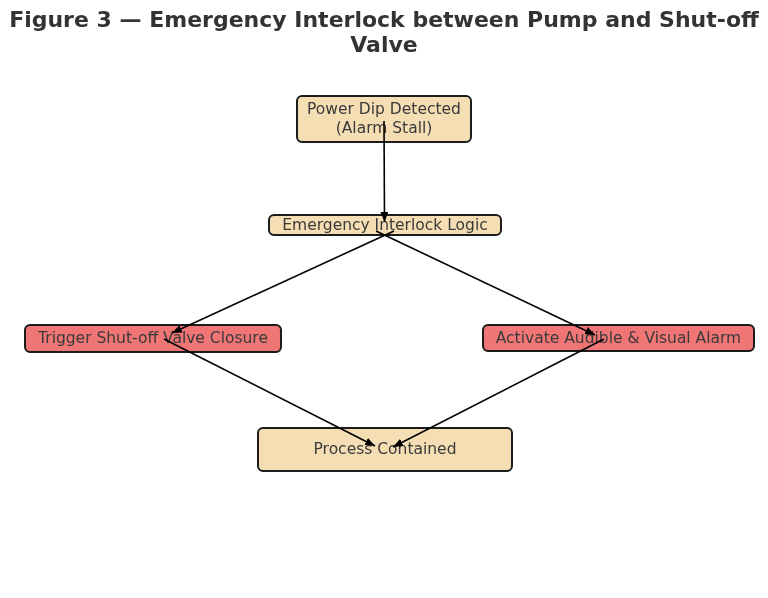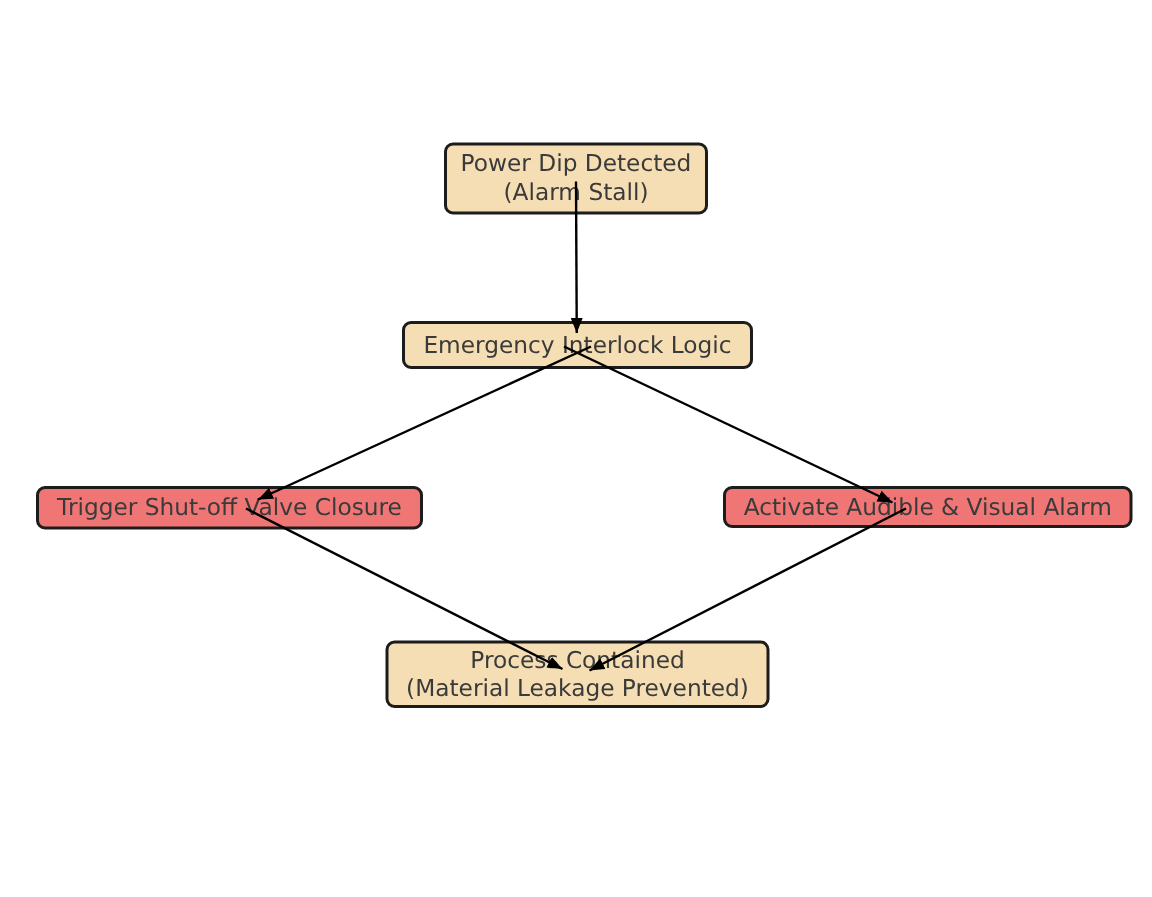--- a/index.html
+++ b/index.html
@@ -19,54 +19,54 @@
   .node{
     position:absolute;display:flex;flex-direction:column;justify-content:center;
     align-items:center;border:2px solid var(--nborder);border-radius:6px;
     color:var(--ntext);font-size:15.5px;line-height:19px;text-align:center;
     white-space:nowrap;
   }
   .node.state{background:var(--state);}
   .node.action{background:var(--action);}
   .node div:empty{display:none}
   #n-power-dip {left:296px;top:95px; width:176px;height:48px;}
-  #n-interlock {left:268px;top:214px;width:234px;height:32px;}
+  #n-interlock {left:268px;top:214px;width:234px;height:22px;}
   #n-valve     {left:24px; top:324px;width:258px;height:29px;}
   #n-alarm     {left:482px;top:324px;width:273px;height:28px;}
   #n-contained {left:257px;top:427px;width:256px;height:45px;text-align:center;}
   svg.arrows{position:absolute;left:0;top:0;width:768px;height:598px;pointer-events:none;}
   svg.arrows line{stroke:var(--arrow);stroke-width:1.6;}
   svg.arrows path{fill:var(--arrow);}
 </style>
 </head>
 <body>
 
 <div class="stage">
 
+  <div class="fig-title">Figure 3 — Emergency Interlock between Pump and Shut-off Valve</div>
 
   <div class="node state" id="n-power-dip">
     <div>Power Dip Detected</div>
     <div>(Alarm Stall)</div>
   </div>
 
   <div class="node state" id="n-interlock">
     <div>Emergency Interlock Logic</div>
   </div>
 
   <div class="node action" id="n-valve">
     <div>Trigger Shut-off Valve Closure</div>
   </div>
 
   <div class="node action" id="n-alarm">
     <div>Activate Audible &amp; Visual Alarm</div>
   </div>
 
   <div class="node state" id="n-contained">
     <div>Process Contained</div>
-    <div>(Material Leakage Prevented)</div>
   </div>
 
   <svg class="arrows" viewBox="0 0 768 598">
     <defs>
       <marker id="ah" markerWidth="10" markerHeight="8" refX="10" refY="4" orient="auto" markerUnits="userSpaceOnUse">
         <path d="M0,0 L10,4 L0,8 Z"></path>
       </marker>
     </defs>
     <line x1="384" y1="121" x2="384.5" y2="222" marker-end="url(#ah)"></line>
     <line x1="394" y1="231" x2="172" y2="333" marker-end="url(#ah)"></line>

